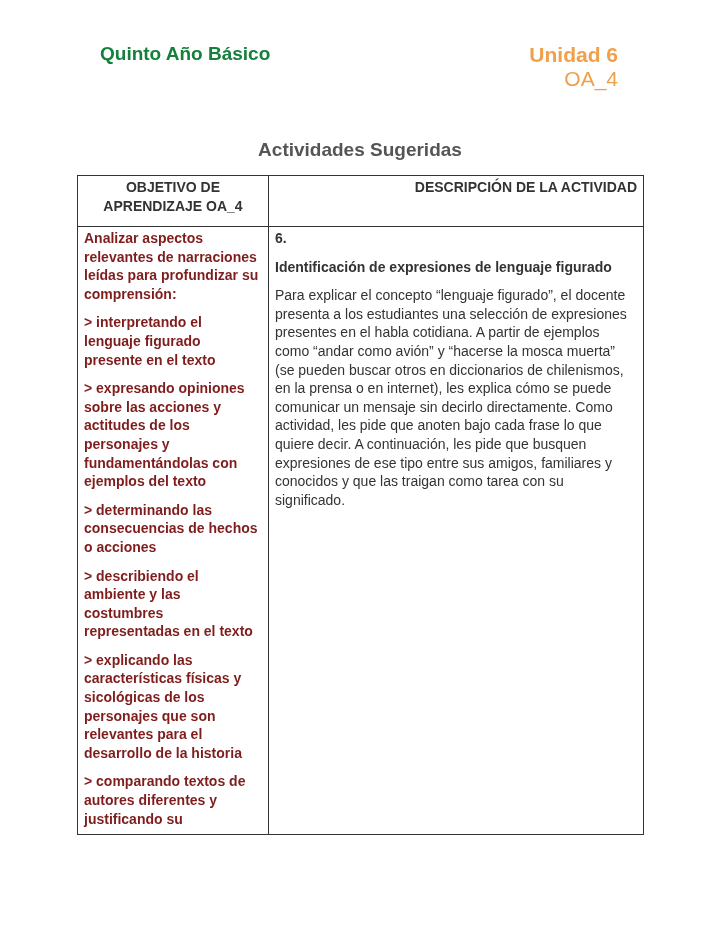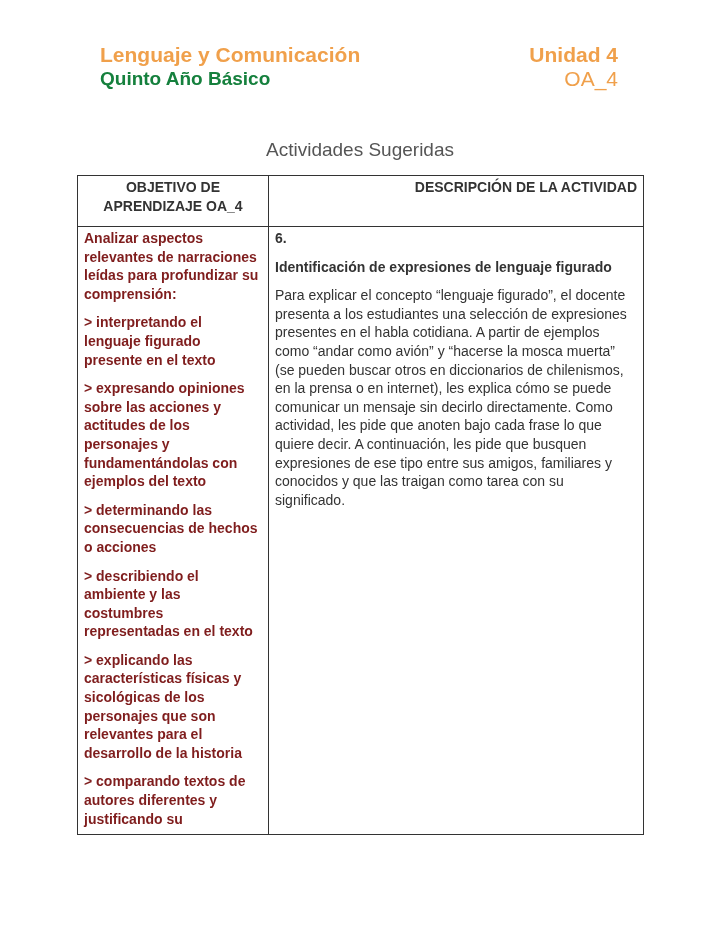--- a/index.html
+++ b/index.html
@@ -5,42 +5,41 @@
     html, body { margin: 0; padding: 0; background: #ffffff; }
     body { width: 720px; height: 932px; position: relative; overflow: hidden;
            font-family: "Liberation Sans", "DejaVu Sans", sans-serif; color: #2a2a2a; }
     .hdr-left { position: absolute; left: 100px; top: 42px; }
     .hdr-right { position: absolute; right: 102px; top: 42px; text-align: right; }
     .subject { font-size: 21px; font-weight: bold; color: #f0a04b; line-height: 25px; }
     .grade { font-size: 19px; font-weight: bold; color: #15803d; line-height: 24px; }
     .unit { font-size: 21px; font-weight: bold; color: #f0a04b; line-height: 25px; }
     .oa { font-size: 21px; font-weight: normal; color: #f0a04b; line-height: 24px; }
     .section-title { position: absolute; left: 0; width: 720px; top: 139px; text-align: center;
-                     font-size: 19px; font-weight: normal; color: #555; }
+                     font-size: 19px; font-weight: bold; color: #555; }
     table.act { position: absolute; left: 77px; top: 175px; width: 567px; border-collapse: collapse; }
     table.act td, table.act th { border: 1.5px solid #333; vertical-align: top; padding: 2px 6px 6px 6px;
                                  font-size: 14px; line-height: 18.6px; }
     table.act th { font-weight: bold; color: #333; height: 42px; }
     th.c1 { width: 178px; text-align: center; }
     th.c2 { text-align: right; }
     td.c1 { font-weight: bold; color: #7f1d1d; height: 598px; }
     td.c1 p { margin: 0 0 10px 0; }
     td.c2 p { margin: 0 0 10px 0; color: #333; }
     td.c2 .num { font-weight: bold; }
     td.c2 .act-title { font-weight: bold; margin-top: 0; }
   </style>
 </head>
 <body>
 
 <div class="hdr-left">
-  <div class="subject">Lenguaje y Comunicación</div>
   <div class="grade">Quinto Año Básico</div>
 </div>
 <div class="hdr-right">
-  <div class="unit">Unidad 4</div>
+  <div class="unit">Unidad 6</div>
   <div class="oa">OA_4</div>
 </div>
 
 <div class="section-title">Actividades Sugeridas</div>
 
 <table class="act">
   <tbody>
       <tr>
     <th class="c1">OBJETIVO DE APRENDIZAJE OA_4</th>
     <th class="c2">DESCRIPCIÓN DE LA ACTIVIDAD</th>

